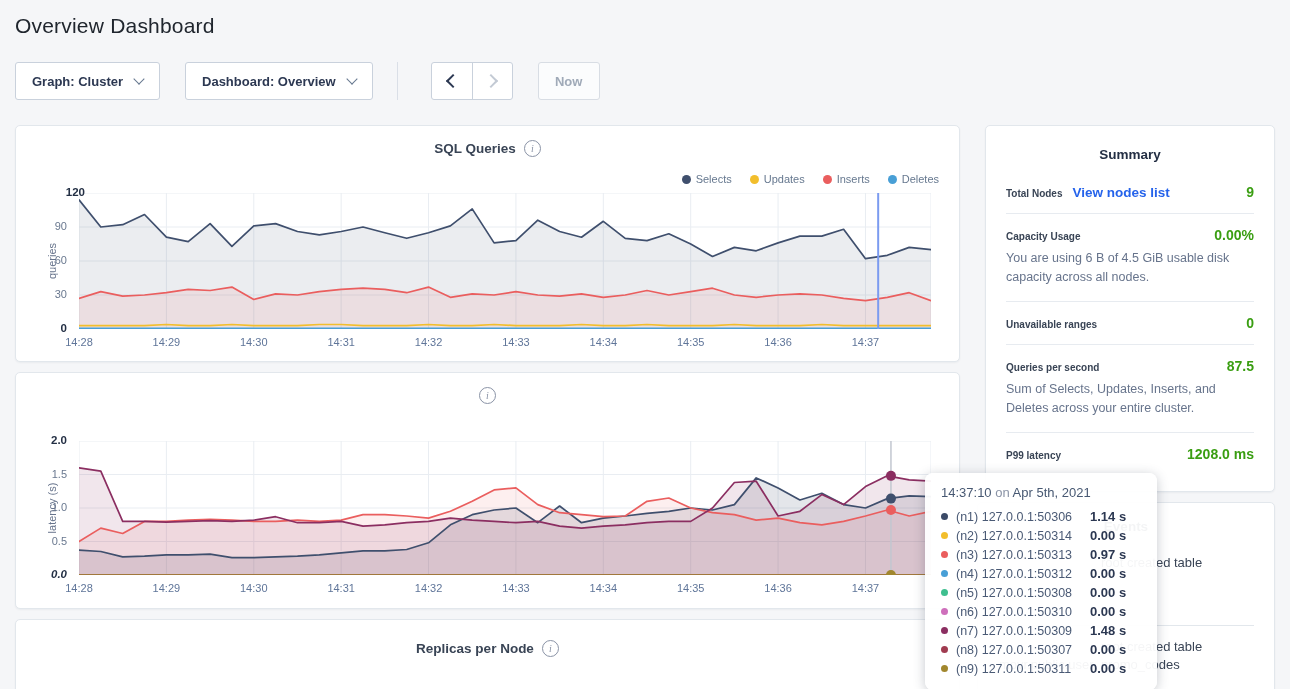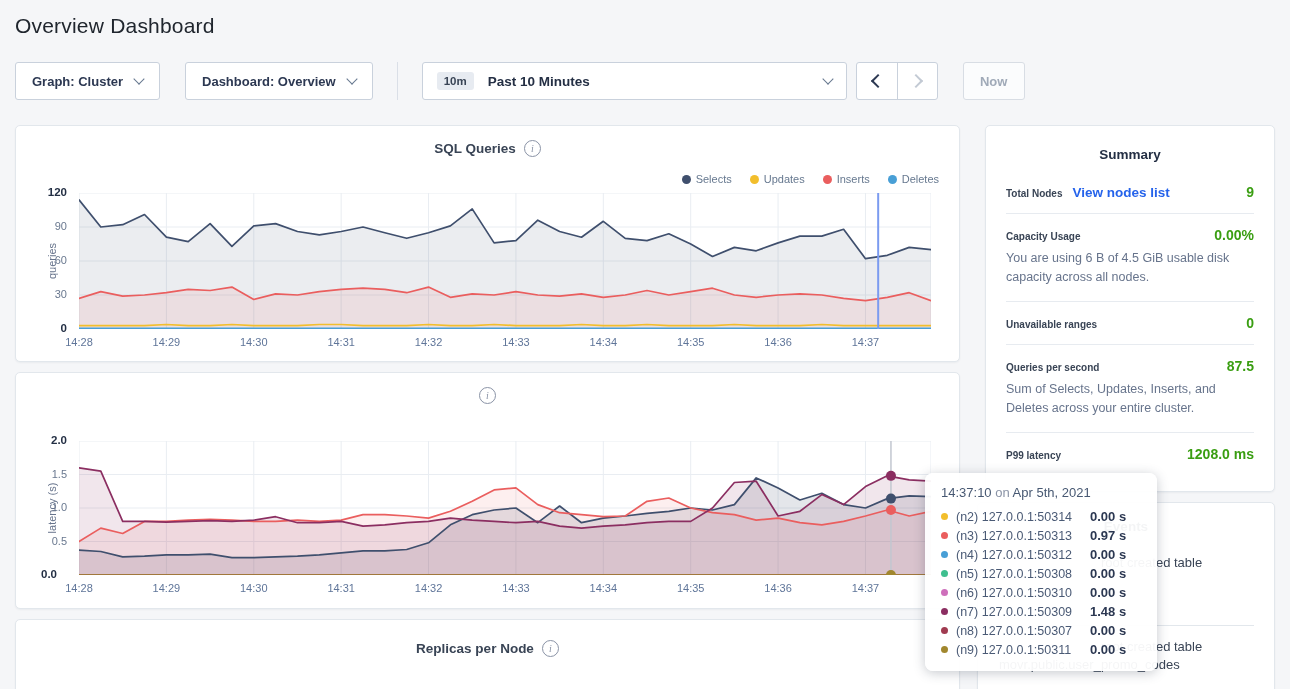--- a/index.html
+++ b/index.html
@@ -85,25 +85,20 @@
   <div class="toolbar">
     <button class="dd">
       <span>Graph: Cluster</span>
       <span class="chev"></span>
     </button>
     <button class="dd">
       <span>Dashboard: Overview</span>
       <span class="chev"></span>
     </button>
     <div class="vdiv"></div>
-    <button class="timepicker">
-      <span class="tp-badge">10m</span>
-      <span class="tp-label">Past 10 Minutes</span>
-      <span class="chev"></span>
-    </button>
     <div class="navgroup">
       <button class="navbtn">
         <span class="arrow left"></span>
       </button>
       <button class="navbtn">
         <span class="arrow right"></span>
       </button>
     </div>
     <button class="nowbtn">Now</button>
   </div>
@@ -156,21 +151,21 @@
               <polyline points="0.0,6.8 21.8,34.0 43.7,31.7 65.5,21.5 87.4,44.2 109.2,48.7 131.1,30.6 152.9,53.3 174.8,32.9 196.6,30.6 218.5,38.5 240.3,41.9 262.2,38.5 284.0,34.0 305.8,39.7 327.7,45.3 349.5,39.7 371.4,32.9 393.2,15.9 415.1,49.9 436.9,47.6 458.8,27.2 480.6,38.5 502.5,44.2 524.3,28.3 546.2,45.3 568.0,47.6 589.8,40.8 611.7,51.0 633.5,63.5 655.4,54.4 677.2,57.8 699.1,49.9 720.9,43.1 742.8,43.1 764.6,36.3 786.5,65.7 808.3,62.3 830.2,54.4 852.0,56.7" fill="none" stroke="#3f4f6d" stroke-width="1.7" stroke-linejoin="round" stroke-linecap="round"></polyline>
               <polyline points="0.0,132.6 21.8,132.6 43.7,132.6 65.5,132.6 87.4,131.5 109.2,132.6 131.1,132.6 152.9,131.5 174.8,132.6 196.6,132.6 218.5,132.6 240.3,131.5 262.2,131.5 284.0,132.6 305.8,132.6 327.7,132.6 349.5,131.5 371.4,132.6 393.2,132.6 415.1,131.5 436.9,132.6 458.8,132.6 480.6,132.6 502.5,131.5 524.3,132.6 546.2,132.6 568.0,131.5 589.8,132.6 611.7,132.6 633.5,132.6 655.4,131.5 677.2,132.6 699.1,132.6 720.9,132.6 742.8,131.5 764.6,132.6 786.5,132.6 808.3,132.6 830.2,132.6 852.0,132.6" fill="none" stroke="#f2be2c" stroke-width="1.7" stroke-linejoin="round" stroke-linecap="round"></polyline>
               <polyline points="0.0,105.4 21.8,98.6 43.7,103.1 65.5,102.0 87.4,99.7 109.2,96.3 131.1,97.5 152.9,94.1 174.8,106.5 196.6,100.9 218.5,102.0 240.3,98.6 262.2,96.3 284.0,95.2 305.8,96.3 327.7,99.7 349.5,94.1 371.4,104.3 393.2,100.9 415.1,102.0 436.9,98.6 458.8,102.0 480.6,103.1 502.5,100.9 524.3,104.3 546.2,102.0 568.0,97.5 589.8,102.0 611.7,98.6 633.5,95.2 655.4,102.0 677.2,104.3 699.1,102.0 720.9,100.9 742.8,102.0 764.6,105.4 786.5,107.7 808.3,104.3 830.2,99.7 852.0,107.7" fill="none" stroke="#ea5e5e" stroke-width="1.7" stroke-linejoin="round" stroke-linecap="round"></polyline>
               <polyline points="0.0,135.4 852.0,135.4" fill="none" stroke="#489fd6" stroke-width="1.7" stroke-linejoin="round" stroke-linecap="round"></polyline>
               <line x1="799.1759999999999" y1="0" x2="799.1759999999999" y2="136" stroke="#7b9bf0" stroke-width="2"></line>
             </svg></div>
           <div class="ytick strong" style="left: 10px; width: 41px; top: 196px;">0</div>
           <div class="ytick" style="left: 10px; width: 41px; top: 162px;">30</div>
           <div class="ytick" style="left: 10px; width: 41px; top: 128px;">60</div>
           <div class="ytick" style="left: 10px; width: 41px; top: 94px;">90</div>
-          <div class="ytick strong" style="left: 10px; width: 41px; top: 60px;">120</div>
+          <div class="ytick strong" style="left: 28px; width: 41px; top: 60px;">120</div>
           <div class="xtick" style="left: 33px; width: 60px; top: 210px;">14:28</div>
           <div class="xtick" style="left: 120.385px; width: 60px; top: 210px;">14:29</div>
           <div class="xtick" style="left: 207.769px; width: 60px; top: 210px;">14:30</div>
           <div class="xtick" style="left: 295.154px; width: 60px; top: 210px;">14:31</div>
           <div class="xtick" style="left: 382.538px; width: 60px; top: 210px;">14:32</div>
           <div class="xtick" style="left: 469.923px; width: 60px; top: 210px;">14:33</div>
           <div class="xtick" style="left: 557.308px; width: 60px; top: 210px;">14:34</div>
           <div class="xtick" style="left: 644.692px; width: 60px; top: 210px;">14:35</div>
           <div class="xtick" style="left: 732.077px; width: 60px; top: 210px;">14:36</div>
           <div class="xtick" style="left: 819.462px; width: 60px; top: 210px;">14:37</div>
@@ -209,21 +204,21 @@
               <polyline points="0.0,134.0 852.0,134.0" fill="none" stroke="#ce6fbb" stroke-width="1.7" stroke-linejoin="round" stroke-linecap="round"></polyline>
               <polyline points="0.0,26.8 21.8,30.1 43.7,80.4 65.5,80.4 87.4,81.1 109.2,80.4 131.1,79.7 152.9,80.4 174.8,79.1 196.6,75.7 218.5,81.7 240.3,81.7 262.2,80.4 284.0,85.1 305.8,83.8 327.7,81.7 349.5,80.4 371.4,77.1 393.2,79.1 415.1,80.4 436.9,81.7 458.8,80.4 480.6,85.1 502.5,87.1 524.3,85.1 546.2,83.8 568.0,81.7 589.8,80.4 611.7,80.4 633.5,67.0 655.4,41.5 677.2,40.2 699.1,75.0 720.9,70.3 742.8,53.6 764.6,63.6 786.5,45.6 808.3,34.8 830.2,38.9 852.0,40.2" fill="none" stroke="#8b2e61" stroke-width="1.7" stroke-linejoin="round" stroke-linecap="round"></polyline>
               <polyline points="0.0,134.0 852.0,134.0" fill="none" stroke="#a03b50" stroke-width="1.7" stroke-linejoin="round" stroke-linecap="round"></polyline>
               <polyline points="0.0,134.0 852.0,134.0" fill="none" stroke="#a1872e" stroke-width="1.7" stroke-linejoin="round" stroke-linecap="round"></polyline>
               <line x1="811.956" y1="0" x2="811.956" y2="134" stroke="#c2c7d0" stroke-width="1.5"></line>
               <circle cx="811.956" cy="34.84" r="5" fill="#8b2e61"></circle>
               <circle cx="811.956" cy="57.620000000000005" r="5" fill="#3f4f6d"></circle>
               <circle cx="811.956" cy="69.01" r="5" fill="#ea5e5e"></circle>
               <circle cx="811.956" cy="134" r="5" fill="#a1872e"></circle>
             </svg></div>
-          <div class="ytick strong" style="left: 0; width: 41px; top: 195px;">0.0</div>
+          <div class="ytick strong" style="left: 10px; width: 41px; top: 195px; font-style: italic;">0.0</div>
           <div class="ytick" style="left: 10px; width: 41px; top: 161.5px;">0.5</div>
           <div class="ytick" style="left: 10px; width: 41px; top: 128px;">1.0</div>
           <div class="ytick" style="left: 10px; width: 41px; top: 94.5px;">1.5</div>
           <div class="ytick strong" style="left: 10px; width: 41px; top: 61px;">2.0</div>
           <div class="xtick" style="left: 33px; width: 60px; top: 209px;">14:28</div>
           <div class="xtick" style="left: 120.385px; width: 60px; top: 209px;">14:29</div>
           <div class="xtick" style="left: 207.769px; width: 60px; top: 209px;">14:30</div>
           <div class="xtick" style="left: 295.154px; width: 60px; top: 209px;">14:31</div>
           <div class="xtick" style="left: 382.538px; width: 60px; top: 209px;">14:32</div>
           <div class="xtick" style="left: 469.923px; width: 60px; top: 209px;">14:33</div>
@@ -299,20 +294,25 @@
   </div>
 
   <div class="graph-tooltip">
     <div class="tt-header">
       <span class="tt-time">14:37:10</span>
       <span>on</span>
       <span class="tt-date">Apr 5th, 2021</span>
     </div>
     <div id="tt-rows">
         <div class="tt-row">
+          <i class="tt-dot" style="background: rgb(59, 74, 103);"></i>
+          <span class="tt-name">(n1) 127.0.0.1:50306</span>
+          <span class="tt-val">1.14 s</span>
+        </div>
+        <div class="tt-row">
           <i class="tt-dot" style="background: rgb(242, 190, 44);"></i>
           <span class="tt-name">(n2) 127.0.0.1:50314</span>
           <span class="tt-val">0.00 s</span>
         </div>
         <div class="tt-row">
           <i class="tt-dot" style="background: rgb(234, 94, 94);"></i>
           <span class="tt-name">(n3) 127.0.0.1:50313</span>
           <span class="tt-val">0.97 s</span>
         </div>
         <div class="tt-row">

